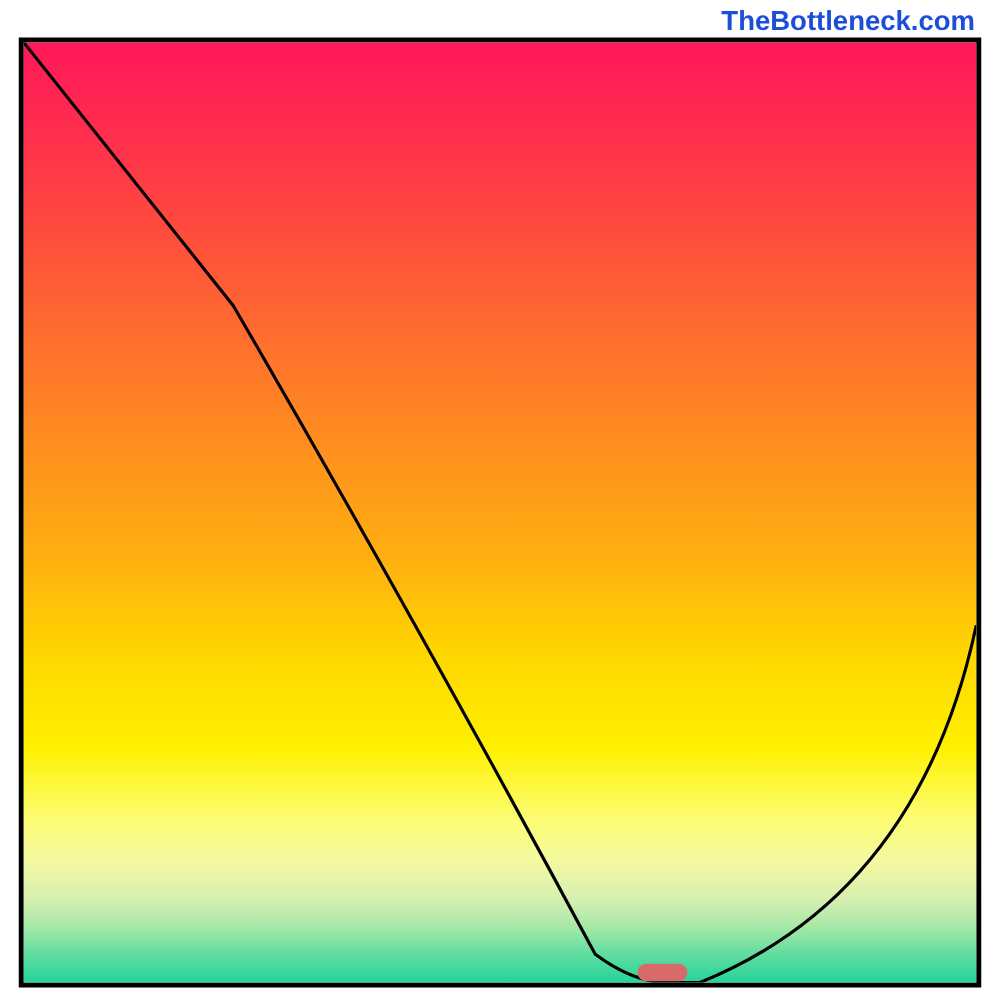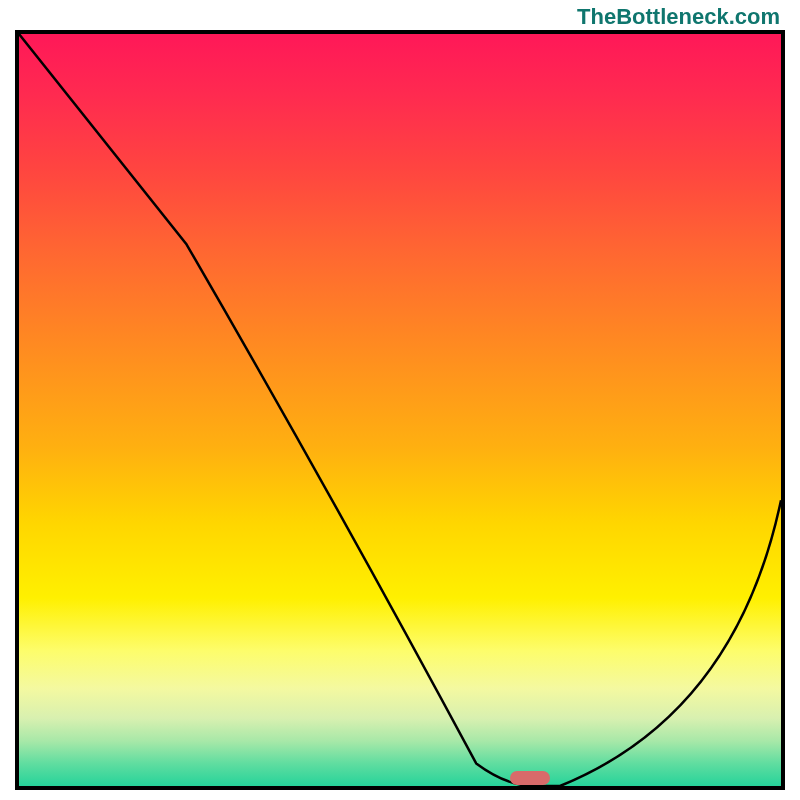--- a/index.html
+++ b/index.html
@@ -9,21 +9,21 @@
     background: #fff;
     font-family: Arial, sans-serif;
     position: relative;
   }
   .watermark {
     position: absolute;
     top: 4px;
     right: 20px;
     font-size: 22px;
     font-weight: bold;
-    color: #0f766e;
+    color: #1d4ed8;
     font-family: Arial, sans-serif;
     z-index: 10;
   }
   .chart-frame {
     position: absolute;
     top: 30px;
     left: 15px;
     width: 770px;
     height: 760px;
     border: 4px solid #000;

